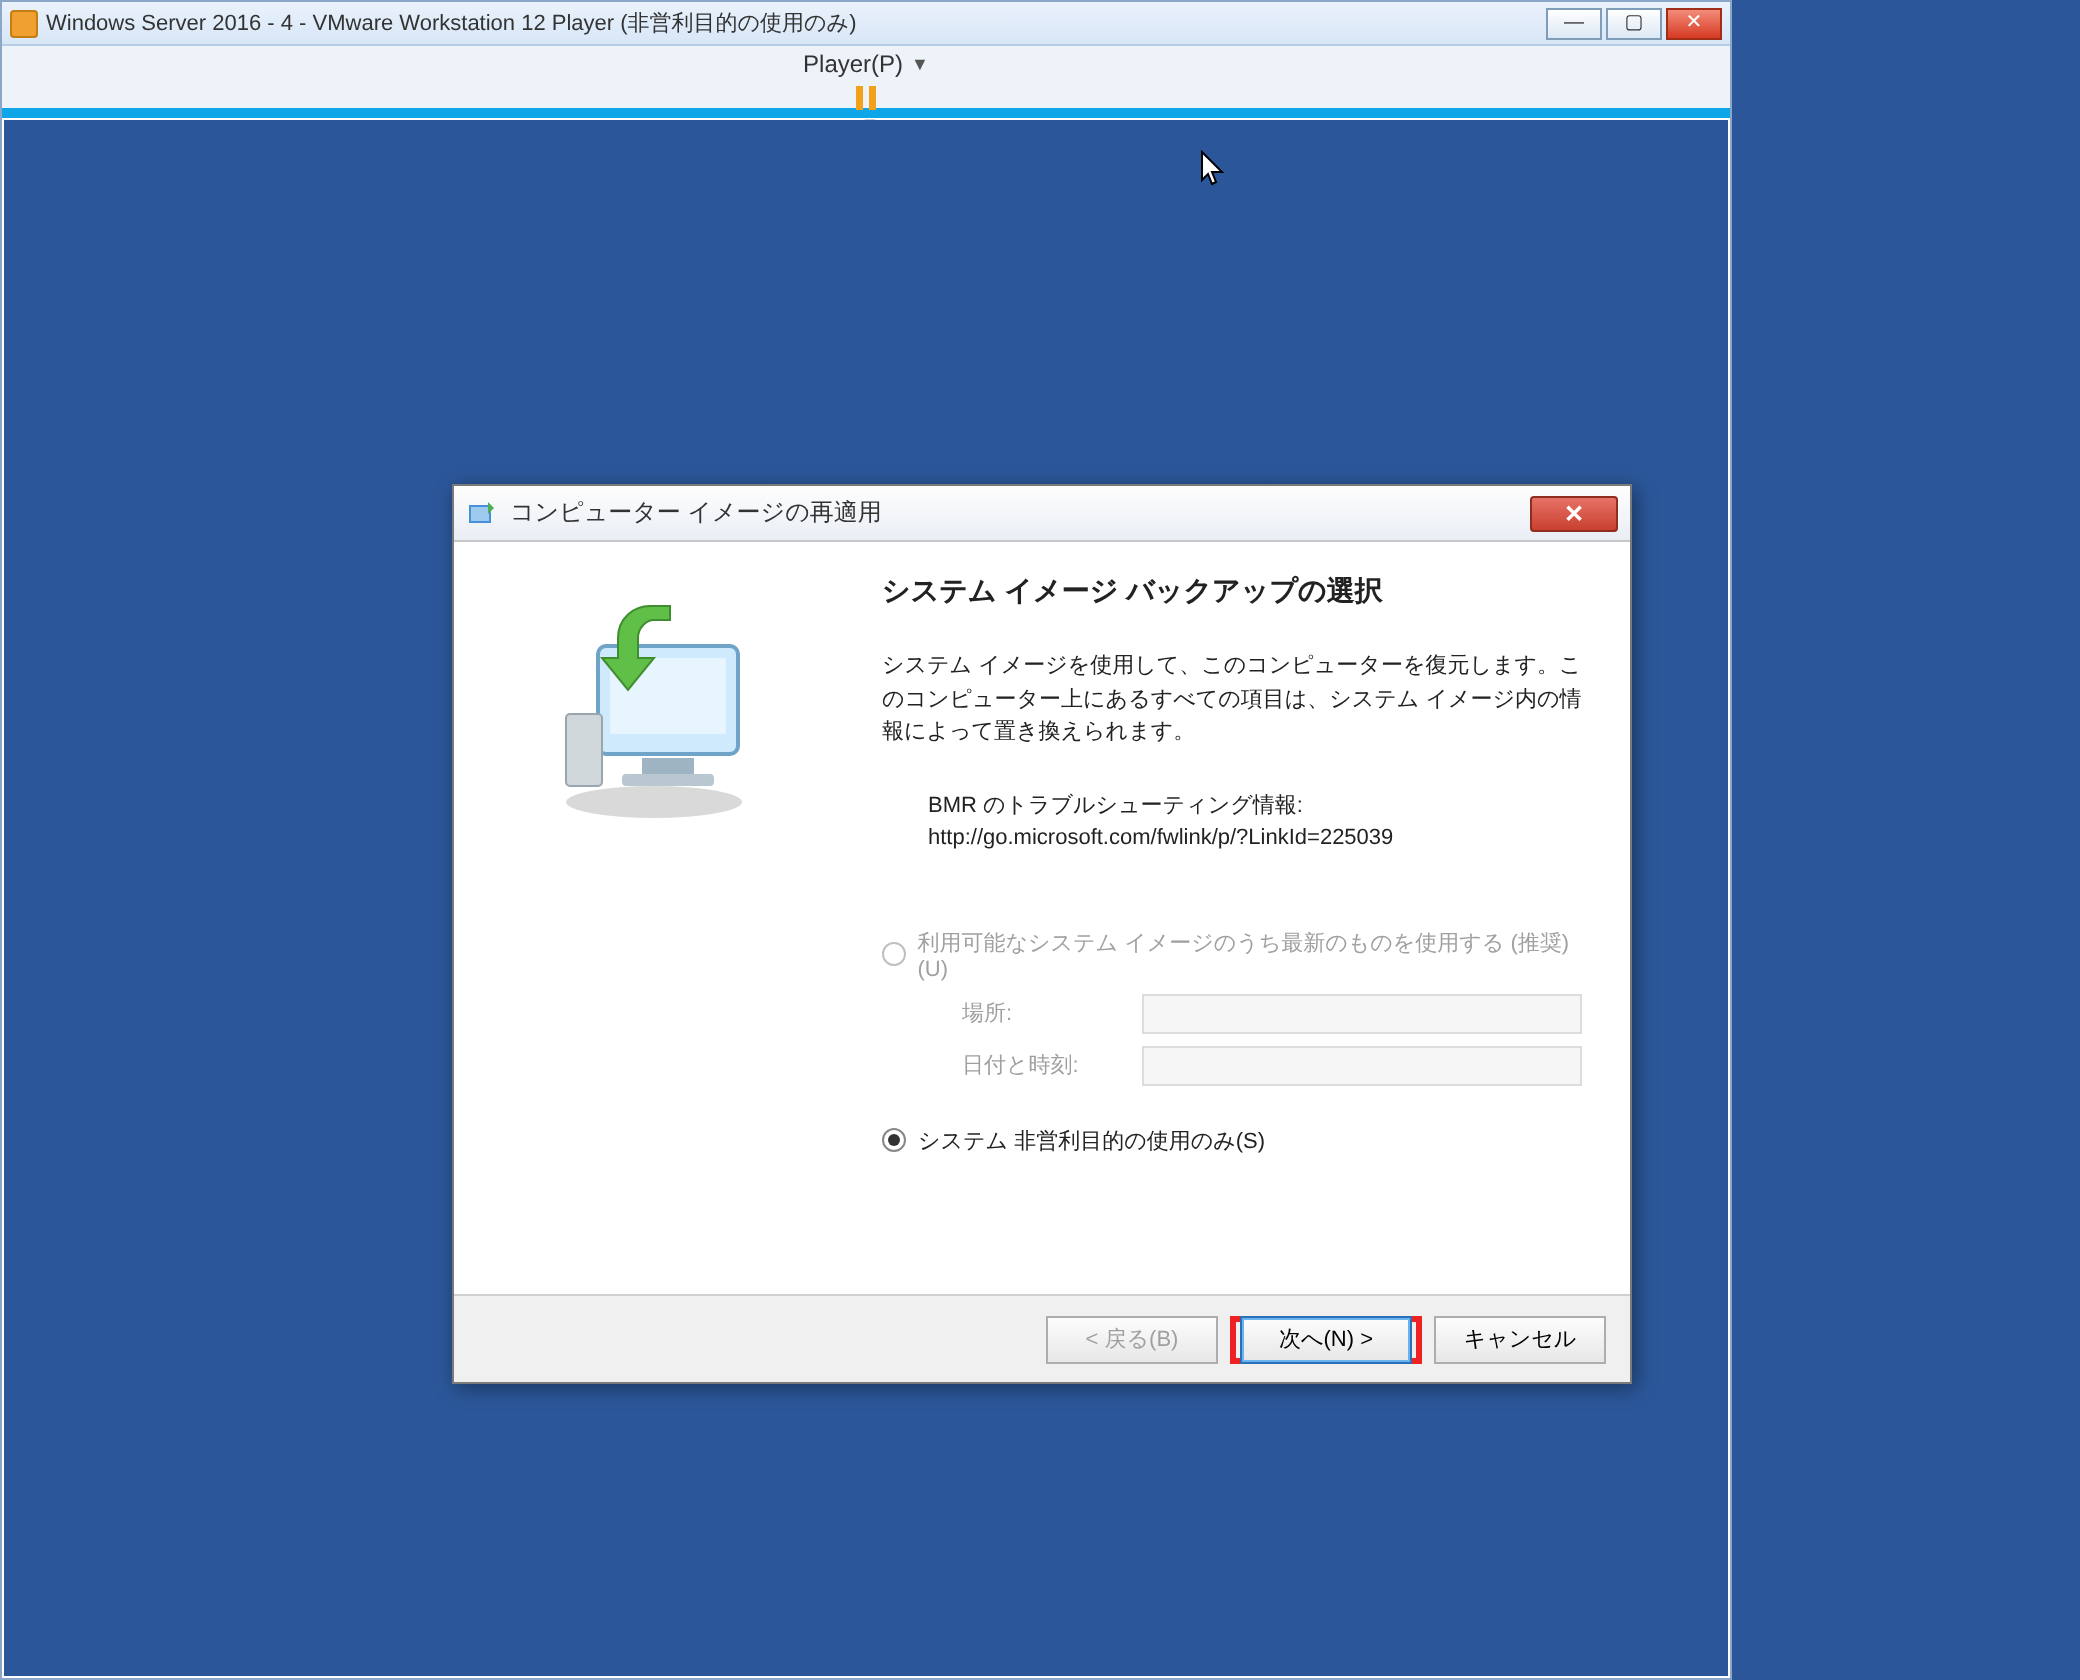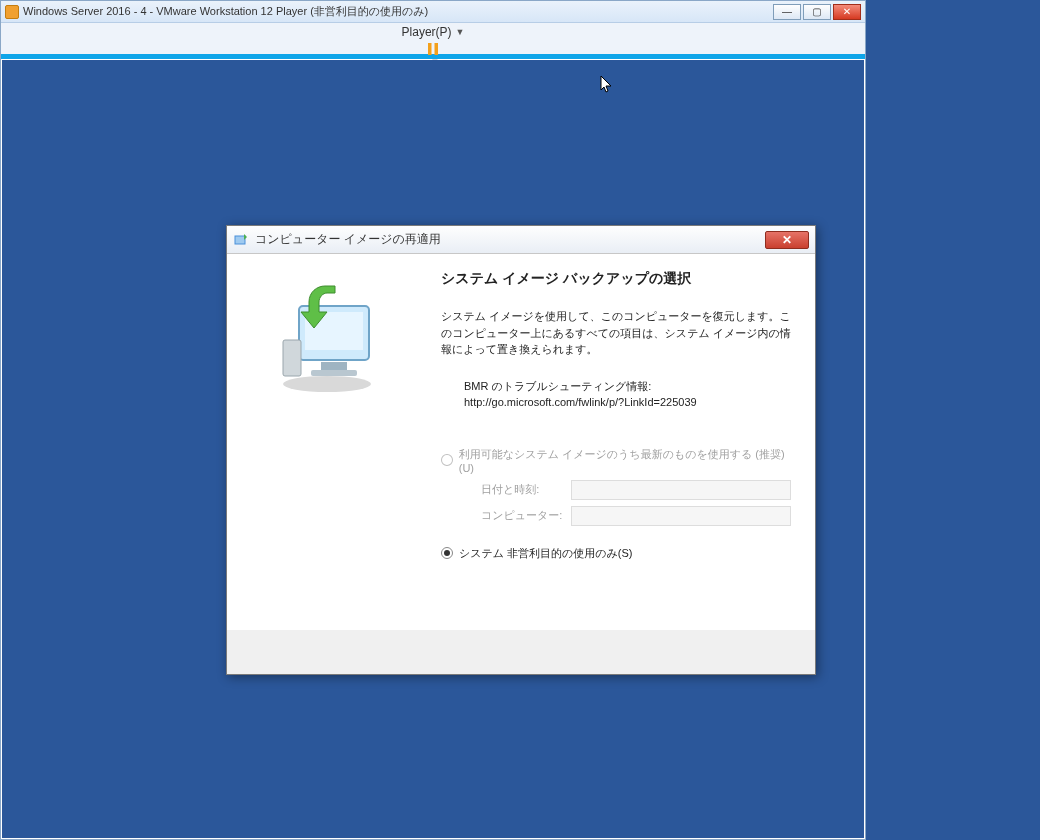--- a/index.html
+++ b/index.html
@@ -91,21 +91,21 @@
   }
   .cursor {
     position: absolute;
     left: 598px; top: 15px;
     width: 14px; height: 20px;
     pointer-events: none;
   }
   
   .dialog {
     position: absolute;
-    left: 224px; top: 165px;
+    left: 224px; top: 182px;
     width: 590px; height: 450px;
     background: #f0f0f0;
     border: 1px solid #7a7a7a;
     box-shadow: 2px 2px 10px rgba(0,0,0,0.4);
   }
   .dlg-titlebar {
     height: 28px;
     background: linear-gradient(#fefefe,#e9eef5);
     border-bottom: 1px solid #c7c7c7;
     display: flex; align-items: center;
@@ -315,33 +315,46 @@
             <div>http://go.microsoft.com/fwlink/p/?LinkId=225039</div>
           </div>
 
           <div class="radio-row disabled">
             <span class="radio"></span>
             <span>利用可能なシステム イメージのうち最新のものを使用する (推奨)(U)</span>
           </div>
 
           <div class="info-grid">
             <div class="info-row">
-              <span class="info-label">日付と時刻:</span>
+              <span class="info-label">場所:</span>
               <span class="info-value"></span>
             </div>
             <div class="info-row">
-              <span class="info-label">コンピューター:</span>
+              <span class="info-label">日付と時刻:</span>
               <span class="info-value"></span>
             </div>
           </div>
 
           <div class="radio-row">
             <span class="radio">
                 <span class="dot"></span>
               </span>
             <span>システム 非営利目的の使用のみ(S)</span>
           </div>
         </div>
       </div>
 
+      <div class="dlg-footer">
+        <button class="dlg-btn disabled">
+          <span>&lt; 戻る(B)</span>
+        </button>
+        <span class="dlg-btn highlight-wrap">
+          <button class="dlg-btn next-inner">
+            <span>次へ(N) &gt;</span>
+          </button>
+        </span>
+        <button class="dlg-btn">
+          <span>キャンセル</span>
+        </button>
+      </div>
     </div>
   </div>
 </div>
 
 </body></html>

